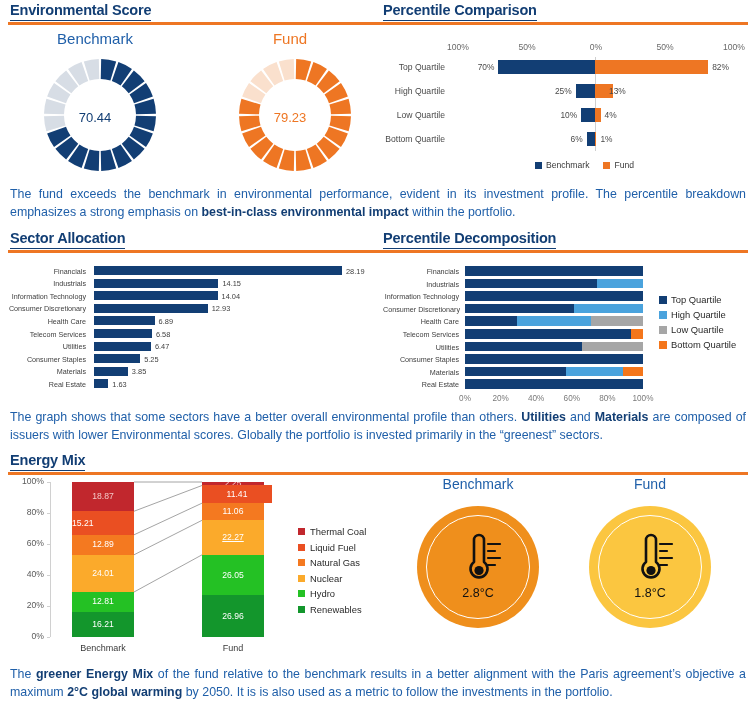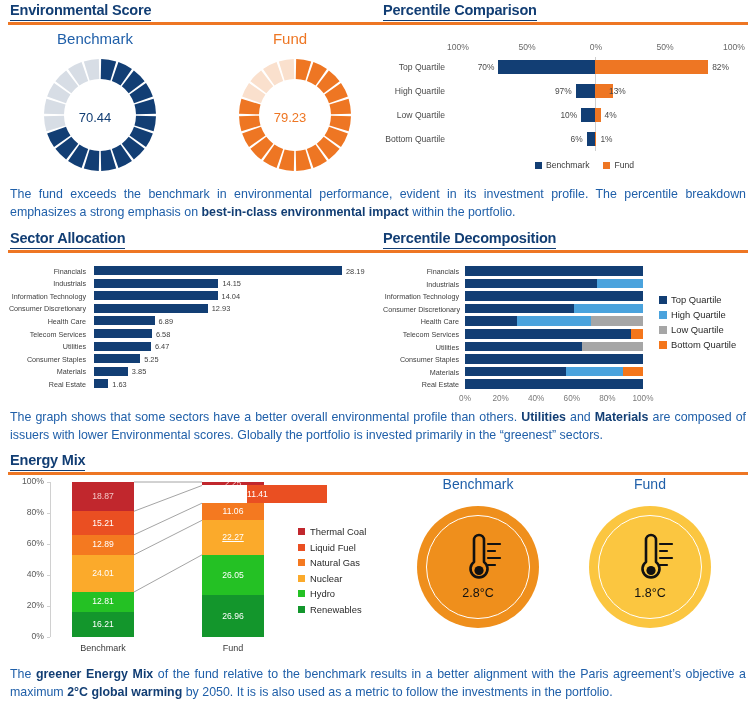--- a/index.html
+++ b/index.html
@@ -249,21 +249,21 @@
       <div class="axlab" style="left:338px; top:12px; width:26px; text-align:center; font-size:8.6px; color:#6a6a6a;">100%</div>
       <div style="position:absolute; left:212px; top:27px; width:1px; height:94px; background:#cfcfcf;"></div>
       <div class="pc-label" style="left:0px; top:32px; width:62px; top:32px;">Top Quartile</div>
       <div class="bar" style="left:115.4px; top:30px; width:96.6px; height:14px; background:#123e74;"></div>
       <div class="bar" style="left:212px; top:30px; width:113.16px; height:14px; background:#ee7623;"></div>
       <div class="pc-val" style="left:91.4px; top:32px; width:20px; text-align:right;">70%</div>
       <div class="pc-val" style="left:329.15999999999997px; top:32px;">82%</div>
       <div class="pc-label" style="left:0px; top:56px; width:62px; top:56px;">High Quartile</div>
       <div class="bar" style="left:192.68px; top:54px; width:19.32px; height:14px; background:#123e74;"></div>
       <div class="bar" style="left:212px; top:54px; width:17.94px; height:14px; background:#ee7623;"></div>
-      <div class="pc-val" style="left:168.68px; top:56px; width:20px; text-align:right;">97%</div>
+      <div class="pc-val" style="left:168.68px; top:56px; width:20px; text-align:right;">25%</div>
       <div class="pc-val" style="left:226px; top:56px;">13%</div>
       <div class="pc-label" style="left:0px; top:80px; width:62px; top:80px;">Low Quartile</div>
       <div class="bar" style="left:198.2px; top:78px; width:13.8px; height:14px; background:#123e74;"></div>
       <div class="bar" style="left:212px; top:78px; width:5.5200000000000005px; height:14px; background:#ee7623;"></div>
       <div class="pc-val" style="left:174.2px; top:80px; width:20px; text-align:right;">10%</div>
       <div class="pc-val" style="left:221.52px; top:80px;">4%</div>
       <div class="pc-label" style="left:0px; top:104px; width:62px; top:104px;">Bottom Quartile</div>
       <div class="bar" style="left:203.72px; top:102px; width:8.28px; height:14px; background:#123e74;"></div>
       <div class="bar" style="left:212px; top:102px; width:1.3800000000000001px; height:14px; background:#ee7623;"></div>
       <div class="pc-val" style="left:179.72px; top:104px; width:20px; text-align:right;">6%</div>
@@ -415,40 +415,40 @@
       </div>
       <div style="position:absolute; left:68px; top:118.019px; width:62px; height:19.8555px; background:#24c124; display:flex; align-items:center; justify-content:center; font-size:8.6px; color:#ffffff; overflow:hidden;">
         <div style="line-height:9px;">12.81</div>
       </div>
       <div style="position:absolute; left:68px; top:80.80350000000001px; width:62px; height:37.2155px; background:#fbaa2b; display:flex; align-items:center; justify-content:center; font-size:8.6px; color:#ffffff; overflow:hidden;">
         <div style="line-height:9px;">24.01</div>
       </div>
       <div style="position:absolute; left:68px; top:60.82400000000001px; width:62px; height:19.9795px; background:#f47920; display:flex; align-items:center; justify-content:center; font-size:8.6px; color:#ffffff; overflow:hidden;">
         <div style="line-height:9px;">12.89</div>
       </div>
-      <div style="position:absolute; left:68px; top:37.24850000000001px; width:62px; height:23.5755px; background:#ea4f22; display:flex; align-items:center; justify-content:center; font-size:8.6px; color:#ffffff; overflow:hidden;">
+      <div style="position:absolute; left:68px; top:37.24850000000001px; width:62px; height:23.5755px; background:#ea4f22; display:flex; align-items:center; font-size:8.6px; color:#ffffff; overflow:hidden;">
         <div style="line-height:9px;">15.21</div>
       </div>
       <div style="position:absolute; left:68px; top:8.000000000000007px; width:62px; height:29.2485px; background:#c1272d; display:flex; align-items:center; justify-content:center; font-size:8.6px; color:#f3c7c7; overflow:hidden;">
         <div style="line-height:9px;">18.87</div>
       </div>
       <div class="em-cat" style="left:68px; top:169px; width:62px;">Benchmark</div>
       <div style="position:absolute; left:198px; top:121.21199999999999px; width:62px; height:41.788000000000004px; background:#13962c; display:flex; align-items:center; justify-content:center; font-size:8.6px; color:#ffffff; overflow:hidden;">
         <div style="line-height:9px;">26.96</div>
       </div>
       <div style="position:absolute; left:198px; top:80.83449999999999px; width:62px; height:40.377500000000005px; background:#24c124; display:flex; align-items:center; justify-content:center; font-size:8.6px; color:#ffffff; overflow:hidden;">
         <div style="line-height:9px;">26.05</div>
       </div>
       <div style="position:absolute; left:198px; top:46.31599999999999px; width:62px; height:34.5185px; background:#fbaa2b; display:flex; align-items:center; justify-content:center; font-size:8.6px; color:#ffffff; overflow:hidden;">
         <div style="line-height:9px;text-decoration:underline;">22.27</div>
       </div>
       <div style="position:absolute; left:198px; top:29.172999999999988px; width:62px; height:17.143px; background:#f47920; display:flex; align-items:center; justify-content:center; font-size:8.6px; color:#ffffff; overflow:hidden;">
         <div style="line-height:9px;">11.06</div>
       </div>
-      <div style="position:absolute; left:198px; top:11.487499999999986px; width:80px; height:17.6855px; background:#ea4f22; display:flex; align-items:center; font-size:8.6px; color:#ffffff; overflow:hidden;margin-left:45px;">
+      <div style="position:absolute; left:198px; top:11.487499999999986px; width:70px; height:17.6855px; background:#ea4f22; display:flex; align-items:center; justify-content:center; font-size:8.6px; color:#ffffff; overflow:hidden;">
         <div style="line-height:9px;">11.41</div>
       </div>
       <div style="position:absolute; left:198px; top:7.999999999999987px; width:62px; height:3.4875px; background:#c1272d; display:flex; align-items:center; justify-content:center; font-size:8.6px; color:#f3c7c7; overflow:hidden;">
         <div style="line-height:9px;">2.25</div>
       </div>
       <div class="em-cat" style="left:198px; top:169px; width:62px;">Fund</div>
       <div class="em-legend" style="left:294px; top:52px;">
         <div class="sw" style="background:#c1272d;"></div>
         <div>Thermal Coal</div>
       </div>

